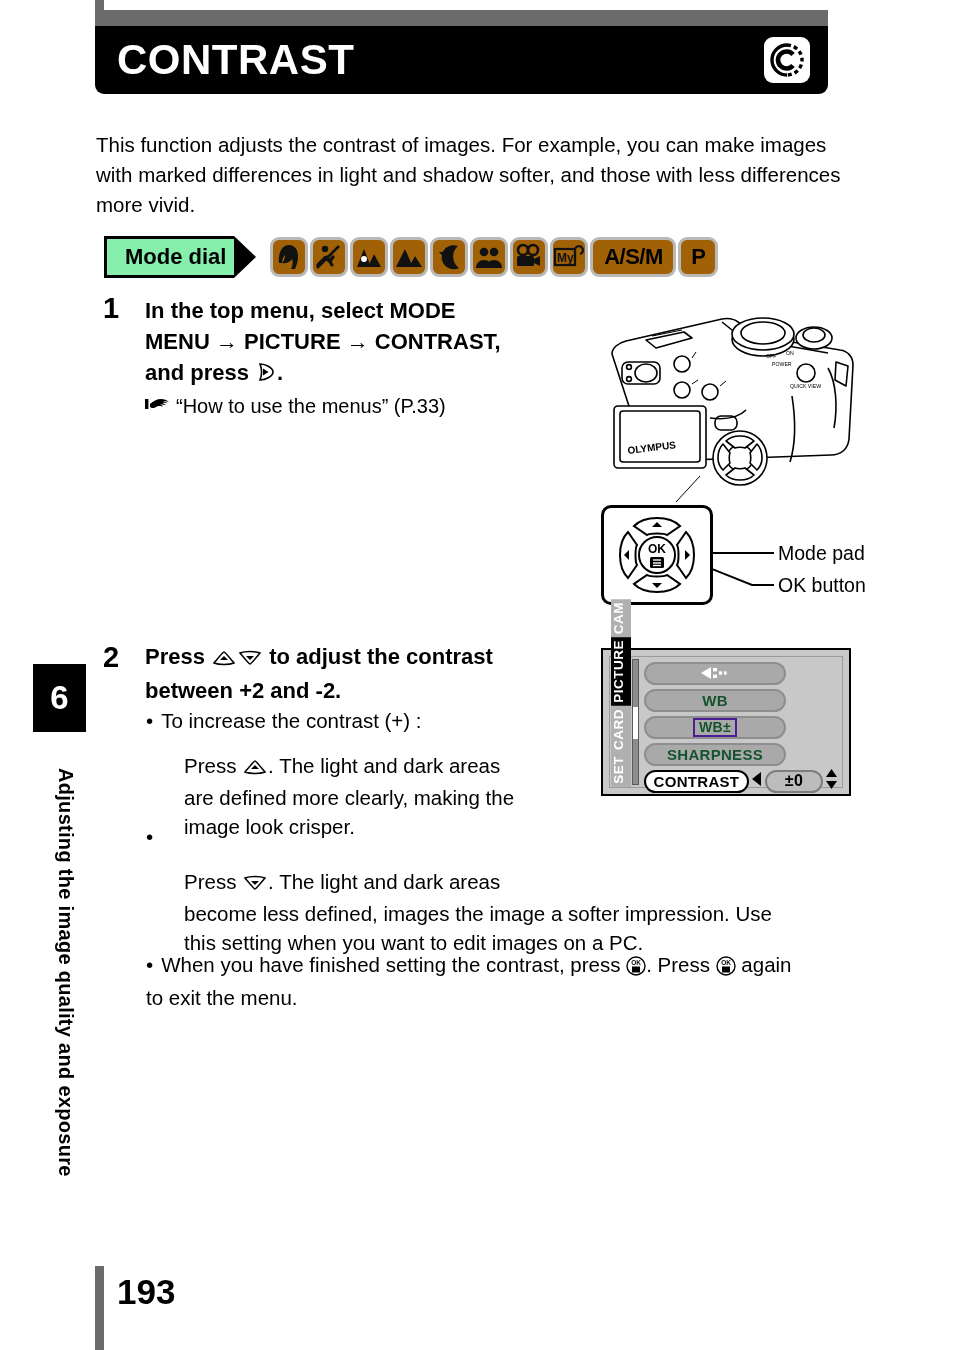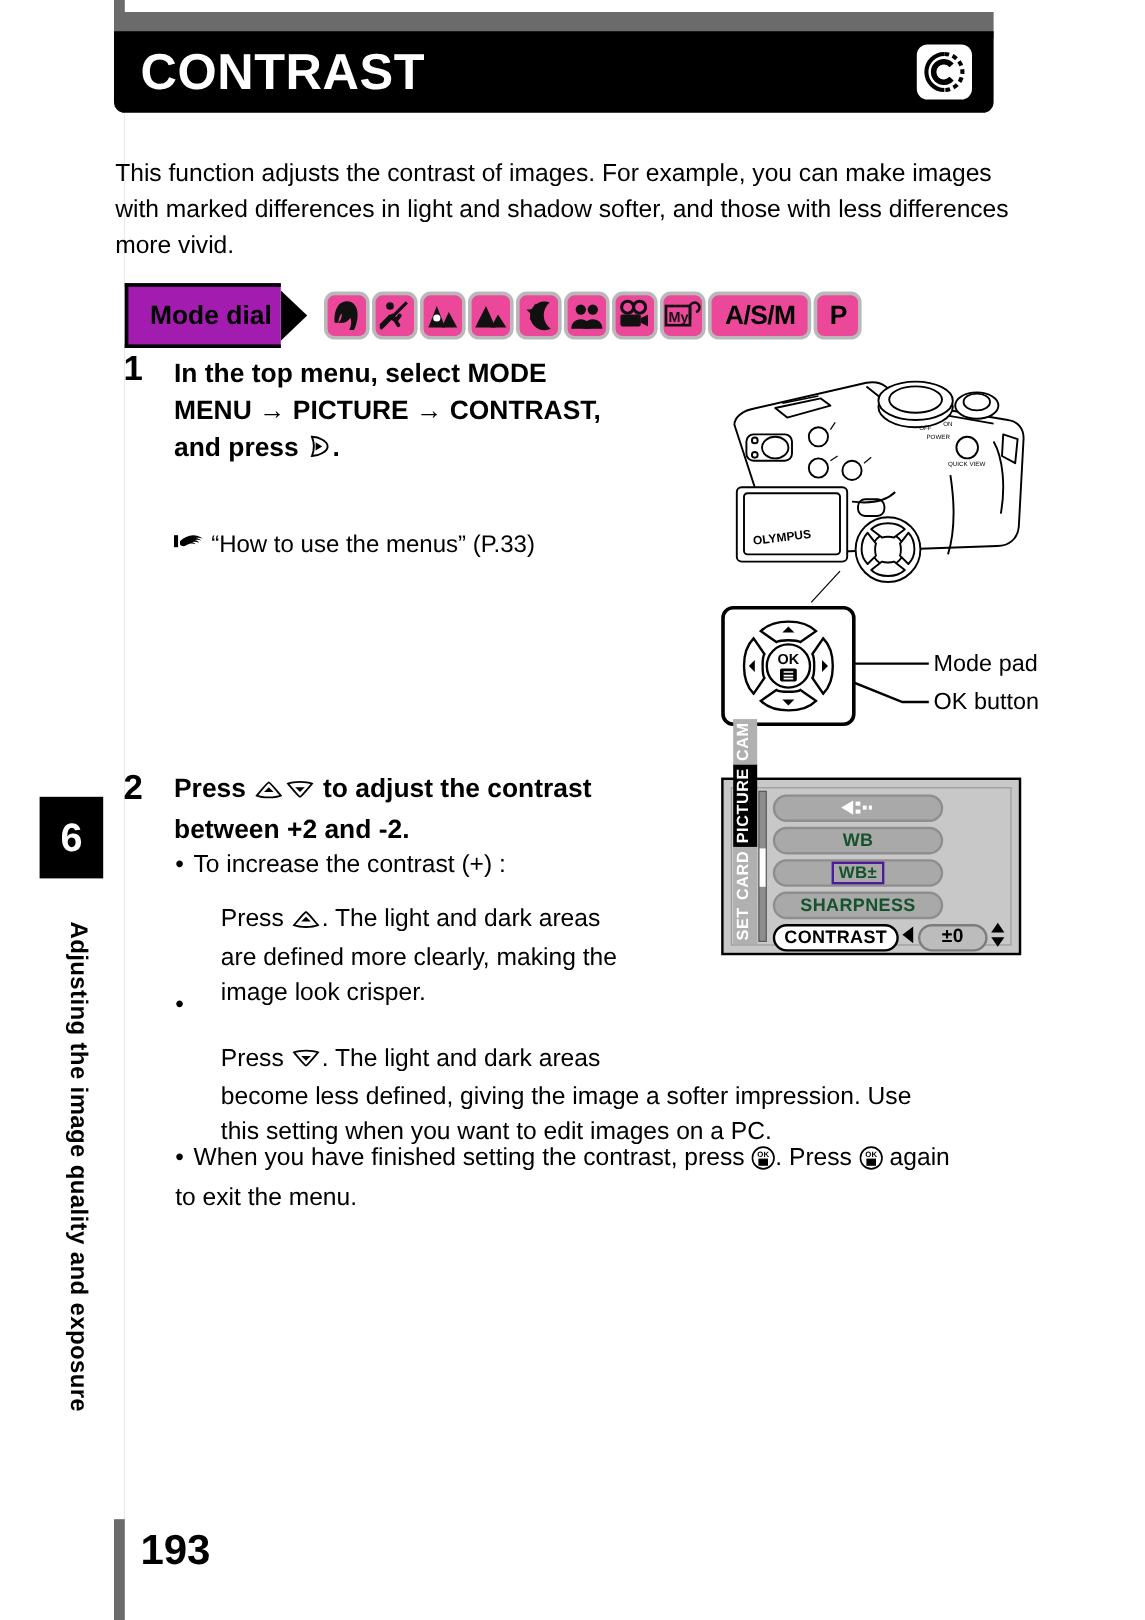--- a/index.html
+++ b/index.html
@@ -63,24 +63,24 @@
 
   
   .mode-row {
     position: absolute;
     left: 104px; top: 236px;
     display: flex;
     align-items: center;
   }
   .mode-flag {
     position: relative;
-    height: 54px;
+    height: 42px;
     border: 3px solid #000;
     border-right: none;
-    background: #a21caf;
+    background: #86efac;
     display: flex;
     align-items: center;
     padding: 0 8px 0 18px;
     box-sizing: border-box;
   }
   .mode-flag-label {
     font-size: 22px;
     font-weight: bold;
     white-space: nowrap;
   }
@@ -89,21 +89,21 @@
     border-top: 21px solid transparent;
     border-bottom: 21px solid transparent;
     border-left: 22px solid #000;
     margin-right: 14px;
   }
   .mode-icons { display: flex; align-items: center; gap: 2px; }
   .mode-chip {
     width: 38px; height: 40px;
     border: 3px solid #b9b9b9;
     border-radius: 9px;
-    background: #ec4899;
+    background: #a16207;
     display: flex;
     align-items: center;
     justify-content: center;
     box-sizing: border-box;
   }
   .mode-chip.wide { width: 86px; }
   .mode-chip.narrow { width: 40px; }
   .mode-chip-text {
     font-size: 22px;
     font-weight: bold;
@@ -128,21 +128,20 @@
     font-size: 20.5px;
     line-height: 29px;
   }
   .ref-line {
     position: absolute;
     font-size: 20px;
     line-height: 28px;
     display: flex;
     align-items: baseline;
     gap: 5px;
-    margin-top: 48px;
   }
   .bullet-row { display: flex; gap: 8px; }
   .bullet-dot { flex: none; }
   .indent { padding-left: 38px; margin-top: 16px; }
 
   
   .glyph {
     display: inline-block;
     vertical-align: -3px;
   }
@@ -588,21 +587,21 @@
   <div class="indent">
     <div>
       <span>Press</span>
       <span class="glyph">
         <svg width="26" height="18" viewBox="0 0 26 18">
             <path d="M3 4c5 6 9 11 10 11s5-5 10-11c-5-2-15-2-20 0z" fill="none" stroke="#000" stroke-width="1.5"></path>
             <path d="M9 7l4 4 4-4z" fill="#000"></path>
           </svg>
       </span><span>. The light and dark areas</span>
     </div>
-    <div>become less defined, giving the image a softer impression. Use</div>
+    <div>become less defined, images the image a softer impression. Use</div>
     <div>this setting when you want to edit images on a PC.</div>
   </div>
 </div>
 
 <div class="step-body" style="left:146px; top:950px; width:720px;">
   <div class="bullet-row">
     <span class="bullet-dot">•</span>
     <span>
       <span>When you have finished setting the contrast, press</span>
       <span class="glyph-ok">

